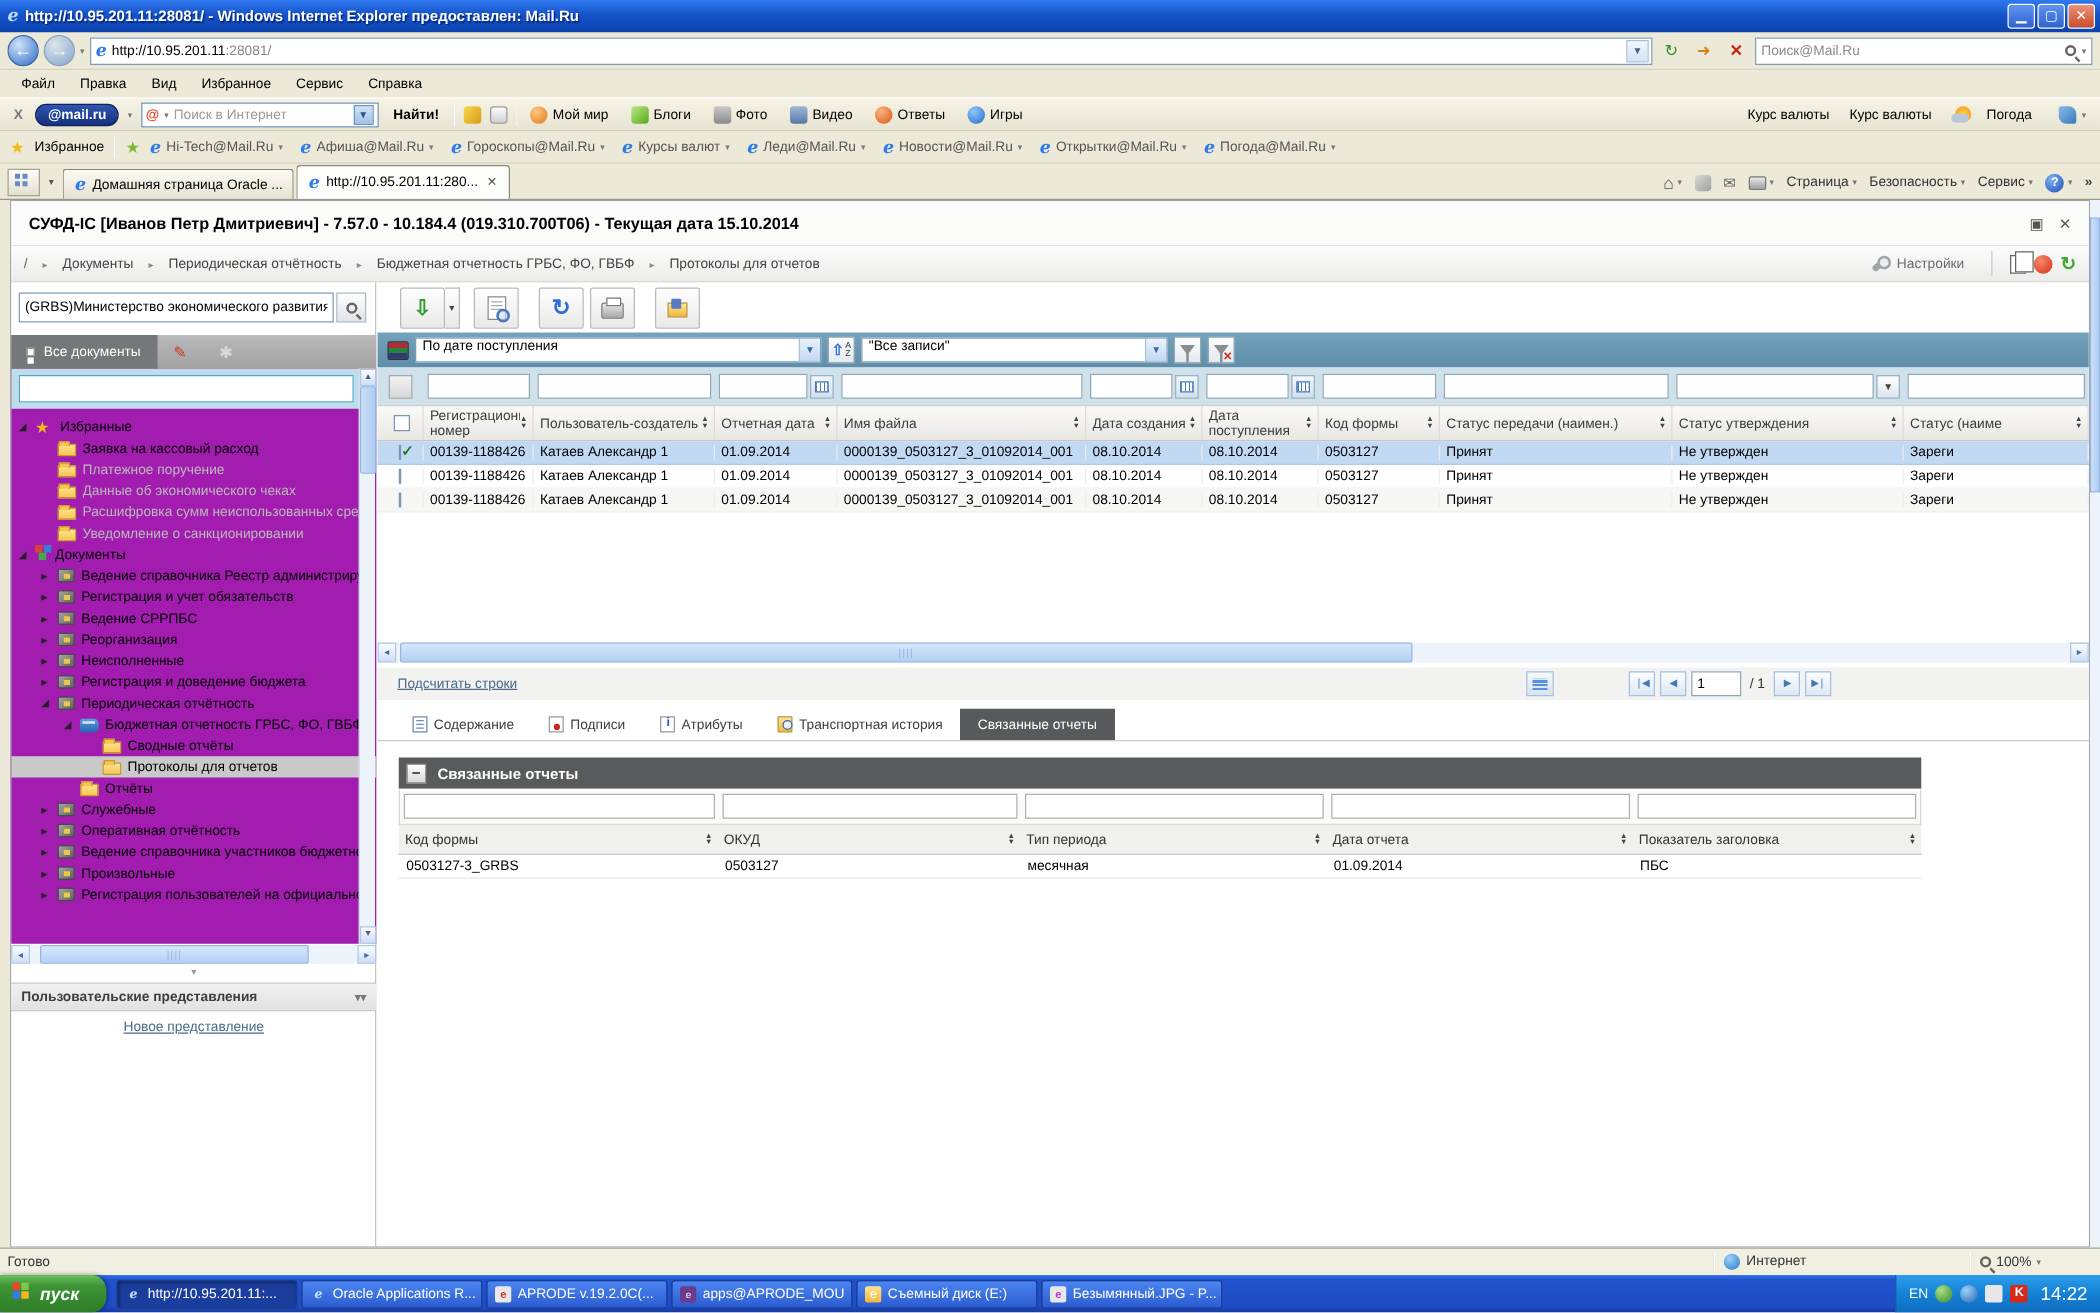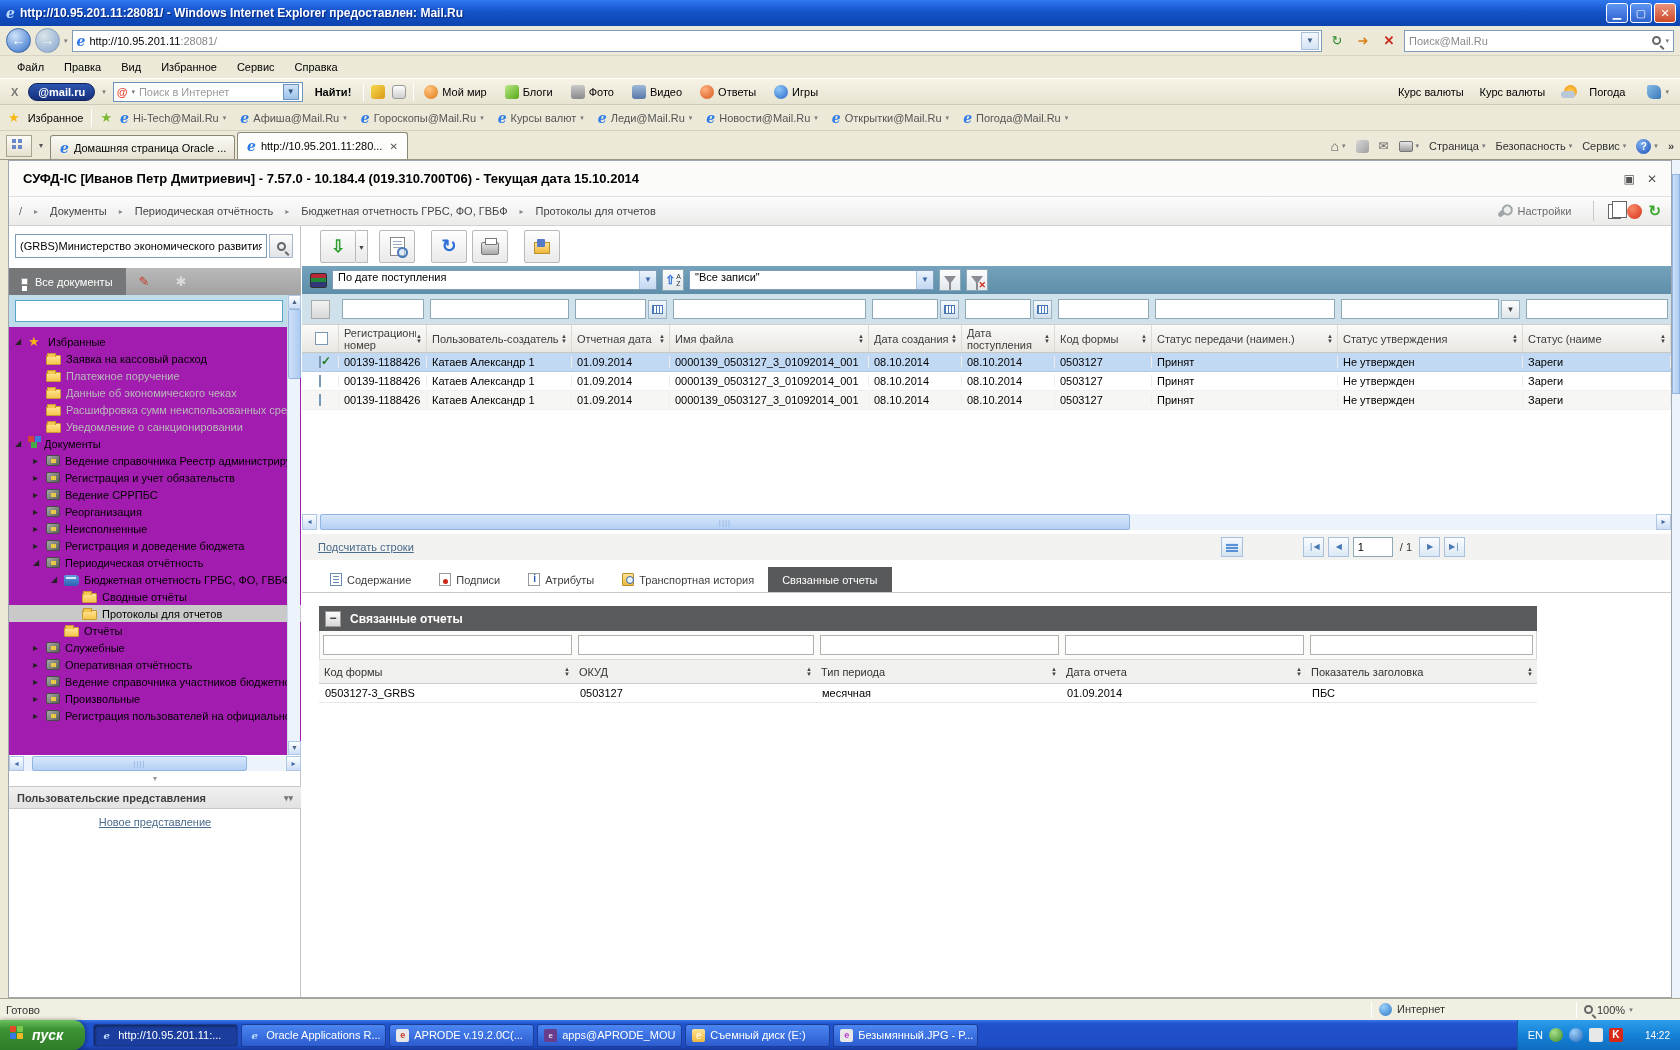--- a/index.html
+++ b/index.html
@@ -291,21 +291,21 @@
   .tico.term { background:#6A3C8C; color:#fff; font-size:8px; }
   .tico.disk { background:linear-gradient(180deg,#FFE394,#F0B83C); }
   .tico.paint { background:#E8E8E8; color:#B83CC8; font-weight:bold; font-size:9px; }
   .tray { margin-left:auto; height:30px; background:linear-gradient(180deg,#2D9DEB 0%,#1582D6 50%,#0E6CC0 100%); border-left:1px solid #1060A8;
     display:flex; align-items:center; gap:6px; padding:0 10px; color:#fff; }
   .trayic { width:14px; height:14px; border-radius:2px; }
   .trayic.i1 { background:radial-gradient(circle at 35% 30%,#A8E088,#388828); border-radius:50%; }
   .trayic.i2 { background:radial-gradient(circle at 35% 30%,#9CD0F8,#2868B8); border-radius:50%; }
   .trayic.i3 { background:#E8E8E8; }
   .trayic.k { background:#D82818; color:#fff; font-weight:bold; font-size:10px; text-align:center; line-height:14px; border-radius:2px; }
-  .clock { font-size:10px; margin-left:16px; }
+  .clock { font-size:15px; margin-left:4px; }
 </style>
 </head>
 <body>
 
 <div class="titlebar">
   <span class="iecon">e</span>
   <span class="ttext">http://10.95.201.11:28081/ - Windows Internet Explorer предоставлен: Mail.Ru</span>
   <span class="winbtns">
     <span class="wbtn">▁</span>
     <span class="wbtn">▢</span>

